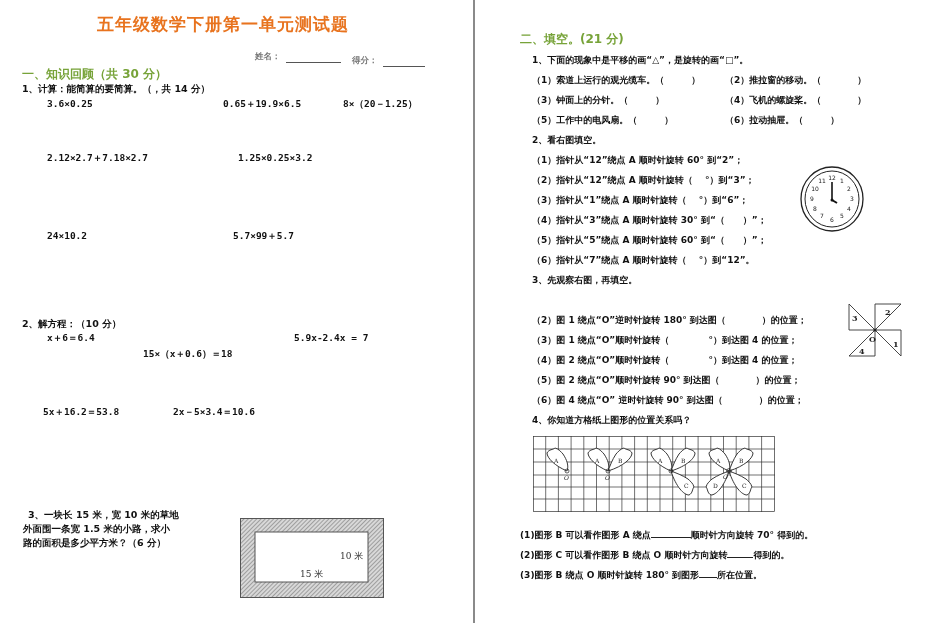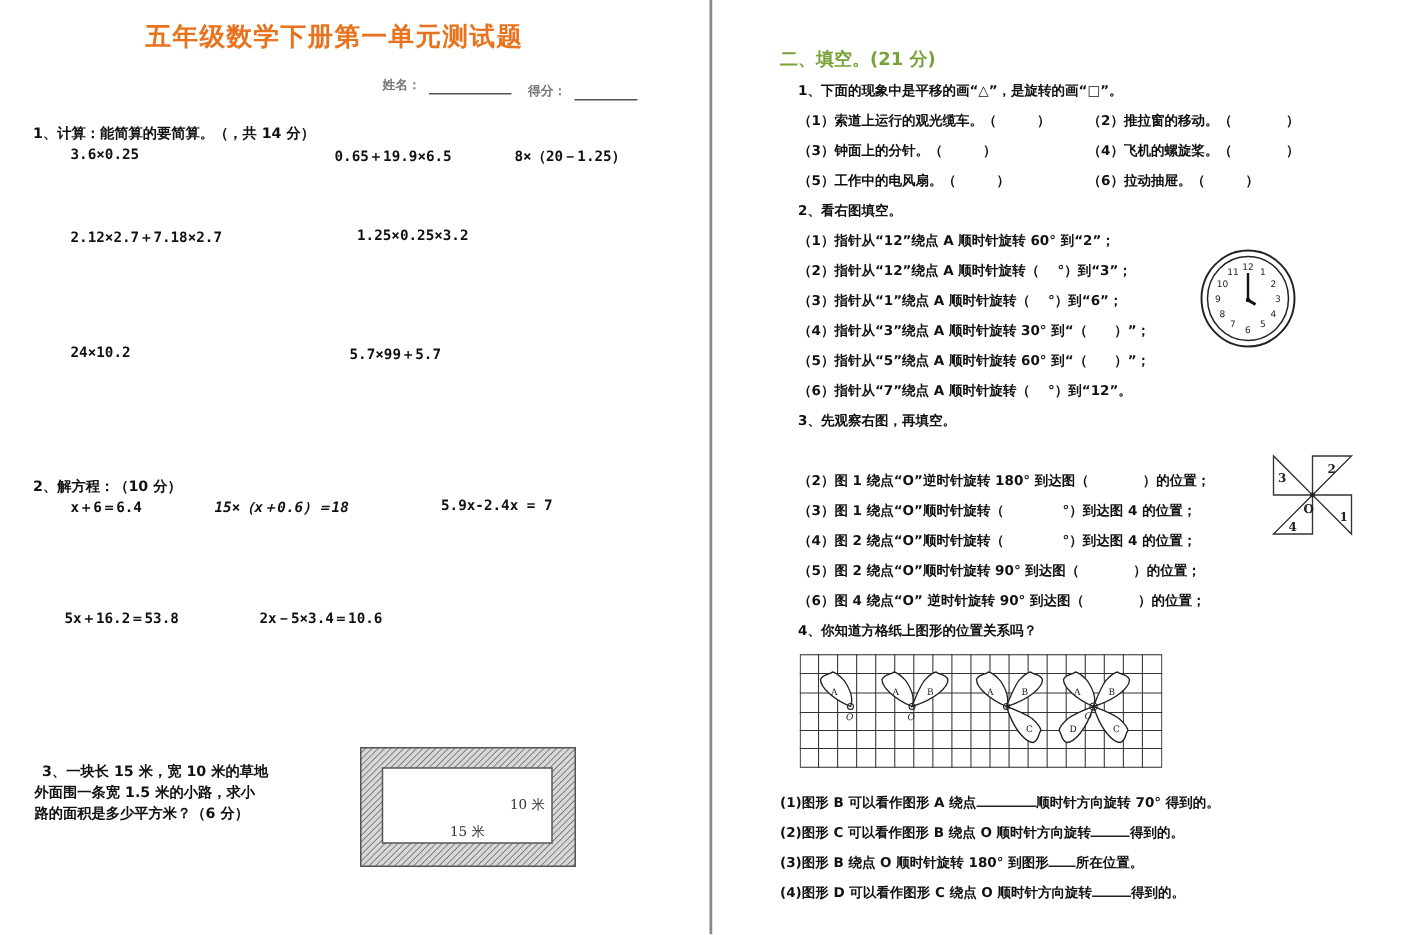--- a/index.html
+++ b/index.html
@@ -27,44 +27,45 @@
 
   <div class="abs" style="left:255px; top:44px;">
     <span class="label">姓名：</span>
     <span class="blank-line" style="width:55px;"></span>
   </div>
   <div class="abs" style="left:352px; top:48px;">
     <span class="label">得分：</span>
     <span class="blank-line" style="width:42px;"></span>
   </div>
 
+  <div class="abs section-title" style="left:22px; top:66px;">一、知识回顾（共 30 分）</div>
   <div class="abs q" style="left:22px; top:83px;">1、计算：能简算的要简算。（，共 14 分）</div>
 
   <div class="abs expr" style="left:47px; top:98px;">3.6×0.25</div>
   <div class="abs expr" style="left:223px; top:98px;">0.65＋19.9×6.5</div>
   <div class="abs expr" style="left:343px; top:98px;">8×（20－1.25）</div>
   <div class="abs expr" style="left:47px; top:152px;">2.12×2.7＋7.18×2.7</div>
   <div class="abs expr" style="left:238px; top:152px;">1.25×0.25×3.2</div>
   <div class="abs expr" style="left:47px; top:230px;">24×10.2</div>
   <div class="abs expr" style="left:233px; top:230px;">5.7×99＋5.7</div>
 
   <div class="abs q" style="left:22px; top:318px;">2、解方程：（10 分）</div>
   <div class="abs expr" style="left:47px; top:332px;">x＋6＝6.4</div>
-  <div class="abs expr" style="left:143px; top:332px;font-style:italic;">15×（x＋0.6）＝18</div>
+  <div class="abs expr" style="left:143px; top:348px;">15×（x＋0.6）＝18</div>
   <div class="abs expr" style="left:294px; top:332px;">5.9x-2.4x = 7</div>
   <div class="abs expr" style="left:43px; top:406px;">5x＋16.2＝53.8</div>
   <div class="abs expr" style="left:173px; top:406px;">2x－5×3.4＝10.6</div>
 
   <div class="abs q" style="left:28px; top:508px; line-height:14px;">
     <div>3、一块长 15 米，宽 10 米的草地</div>
     <div style="margin-left:-5px;">外面围一条宽 1.5 米的小路，求小</div>
     <div style="margin-left:-5px;">路的面积是多少平方米？（6 分）</div>
   </div>
 
-  <div class="abs" style="left:240px; top:498px; width:144px; height:92px;">
+  <div class="abs" style="left:240px; top:518px; width:144px; height:92px;">
     <svg width="144" height="80" viewBox="0 0 144 80">
       <defs>
         <pattern id="hatch" width="3" height="3" patternUnits="userSpaceOnUse" patternTransform="rotate(45)">
           <rect width="3" height="3" fill="#d8d8d8"></rect>
           <line x1="0" y1="0" x2="0" y2="3" stroke="#777" stroke-width="1.2"></line>
         </pattern>
       </defs>
       <rect x="0.5" y="0.5" width="143" height="79" fill="url(#hatch)" stroke="#555" stroke-width="1"></rect>
       <rect x="15" y="14" width="113" height="50" fill="#fff" stroke="#555" stroke-width="1"></rect>
     </svg>
@@ -216,16 +217,13 @@
 
   <div class="abs item" style="left:45px; top:529px;">
     <span>(1)图形 B 可以看作图形 A 绕点</span><span class="uline" style="width:40px;"></span><span>顺时针方向旋转 70° 得到的。</span>
   </div>
   <div class="abs item" style="left:45px; top:549px;">
     <span>(2)图形 C 可以看作图形 B 绕点 O 顺时针方向旋转</span><span class="uline" style="width:26px;"></span><span>得到的。</span>
   </div>
   <div class="abs item" style="left:45px; top:569px;">
     <span>(3)图形 B 绕点 O 顺时针旋转 180° 到图形</span><span class="uline" style="width:18px;"></span><span>所在位置。</span>
   </div>
-  <div class="abs item" style="left:45px; top:589px;">
-    <span>(4)图形 D 可以看作图形 C 绕点 O 顺时针方向旋转</span><span class="uline" style="width:26px;"></span><span>得到的。</span>
-  </div>
 </div>
 
 </body></html>

